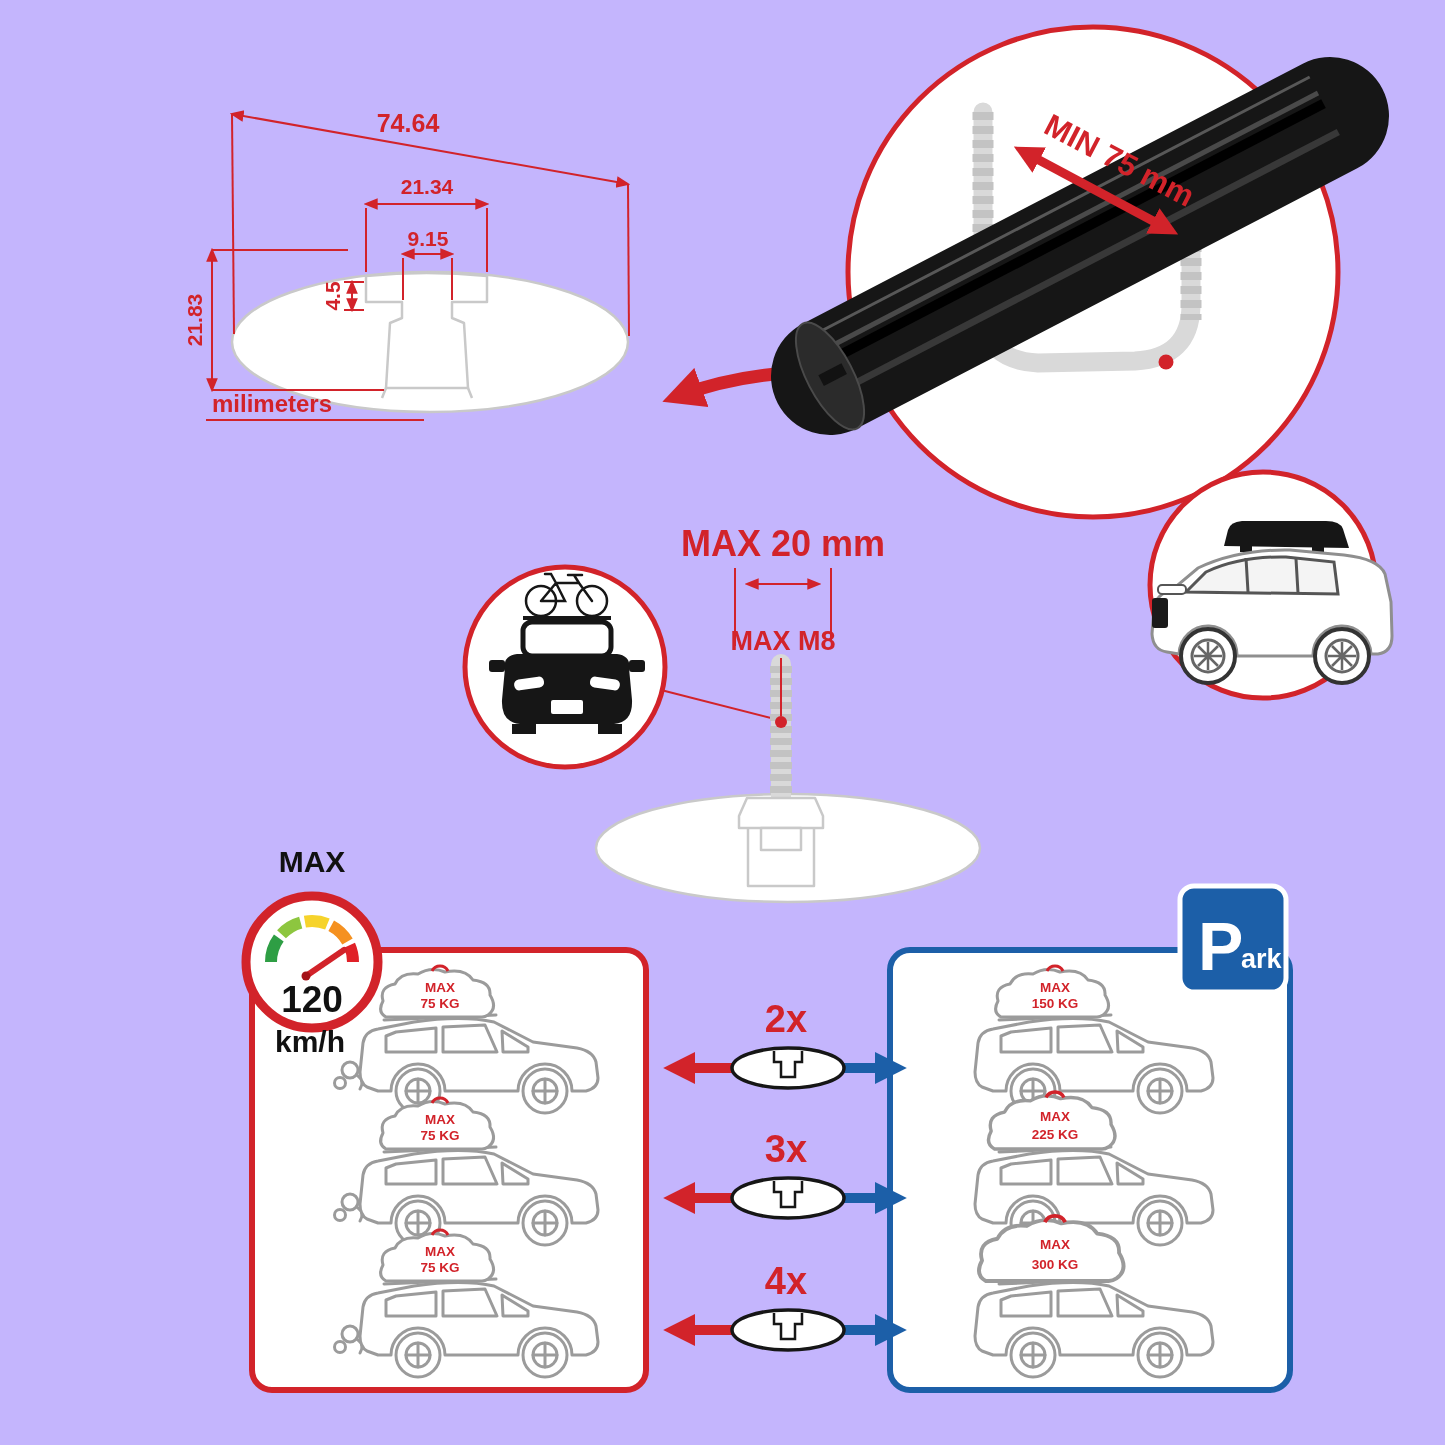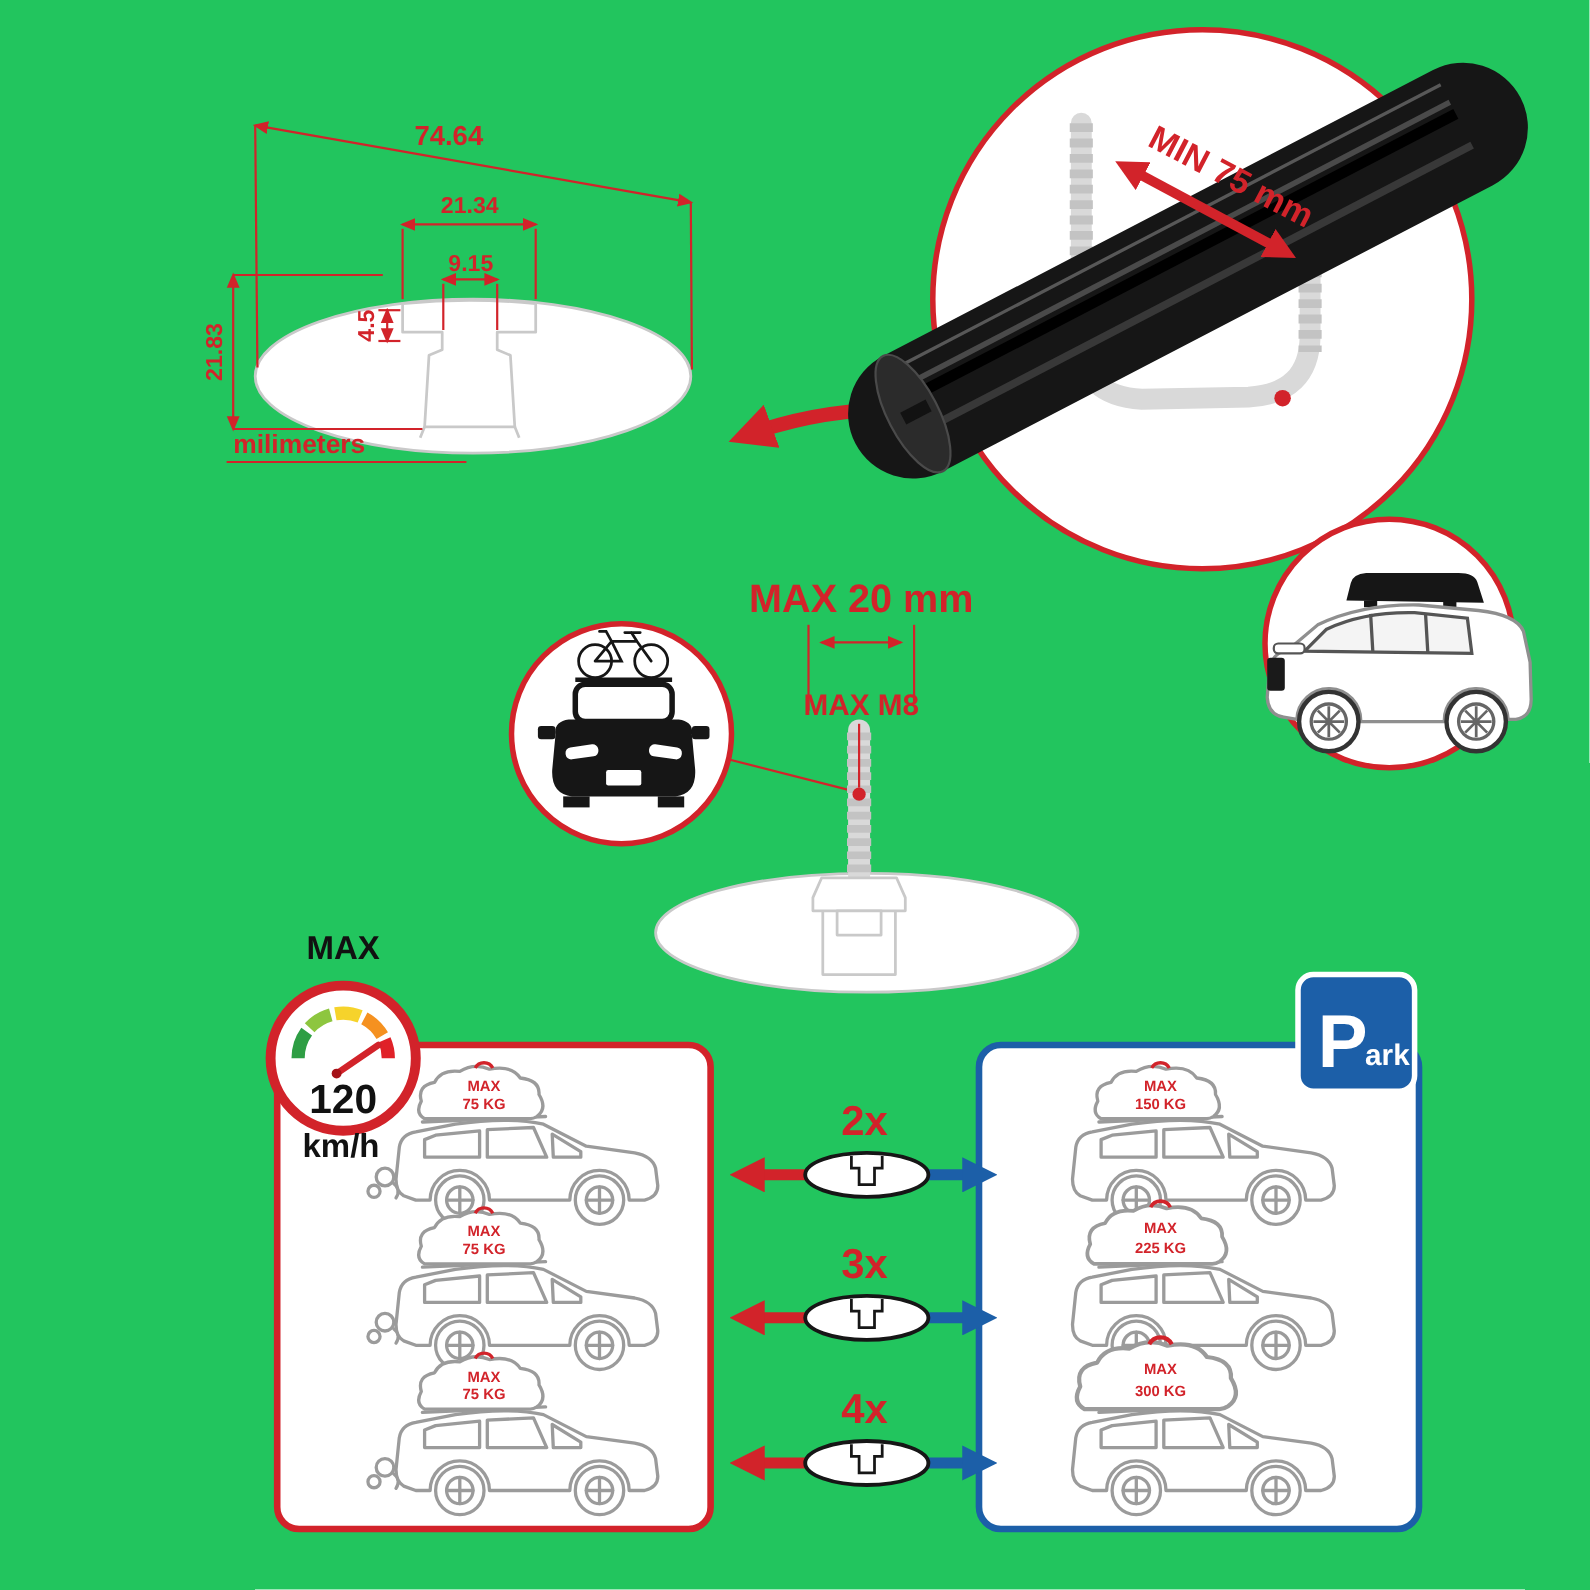--- a/index.html
+++ b/index.html
@@ -1,16 +1,16 @@
 <!DOCTYPE html>
 <html><head>
 <meta charset="utf-8">
 <style>
   html,body{margin:0;padding:0;background:#fff;}
-  .stage{position:relative;width:1445px;height:1445px;background:#22c55e;overflow:hidden;font-family:"Liberation Sans",sans-serif;}
+  .stage{position:relative;width:1445px;height:1445px;background:#c4b5fd;overflow:hidden;font-family:"Liberation Sans",sans-serif;}
   svg{display:block;}
   text{font-family:"Liberation Sans",sans-serif;}
   .dimline{stroke:#D2232A;stroke-width:2;fill:none;}
   .thinred{stroke:#D2232A;stroke-width:2;fill:none;}
   .dim-label{font-weight:bold;font-size:25px;fill:#D2232A;text-anchor:middle;}
   .dim-label-sm{font-weight:bold;font-size:21px;fill:#D2232A;text-anchor:middle;}
   .units-label{font-weight:bold;font-size:24px;fill:#D2232A;text-anchor:start;}
   .callout-lg{font-weight:bold;font-size:36px;fill:#D2232A;text-anchor:middle;}
   .callout-md{font-weight:bold;font-size:27px;fill:#D2232A;text-anchor:middle;}
   .callout-rot{font-weight:bold;font-size:31px;fill:#D2232A;text-anchor:start;}

